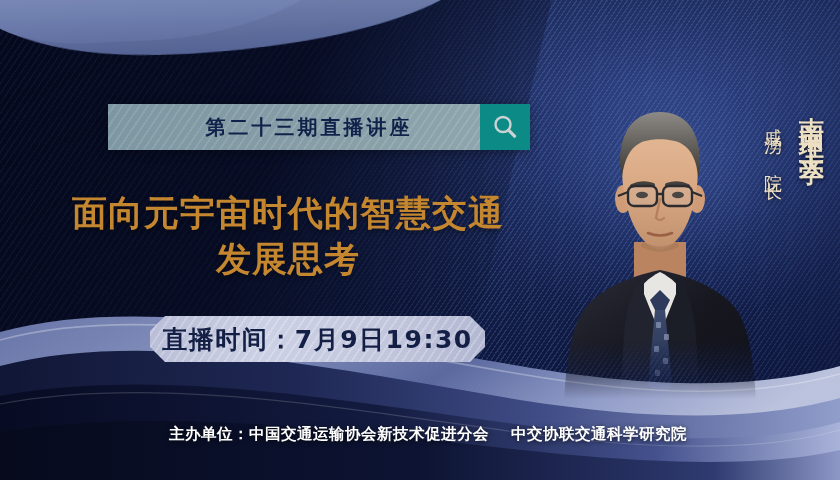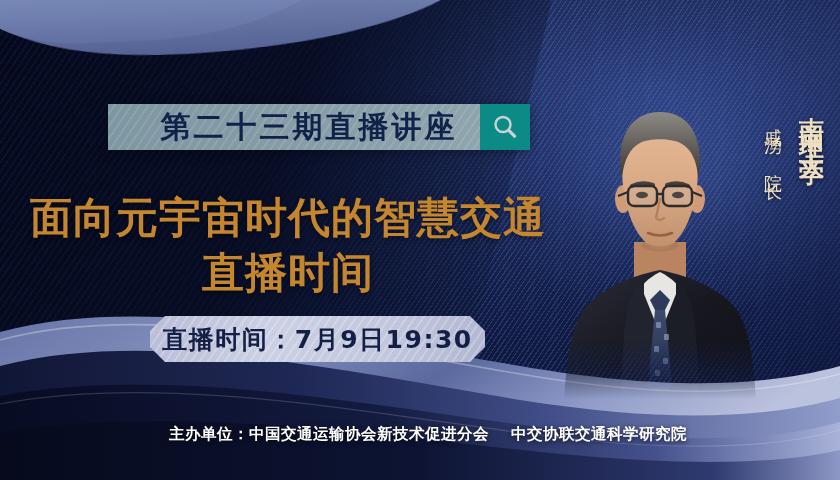--- a/index.html
+++ b/index.html
@@ -161,21 +161,21 @@
       -56deg,
       rgba(255,255,255,0) 0px,
       rgba(255,255,255,0) 5px,
       rgba(255,255,255,0.10) 5px,
       rgba(255,255,255,0.10) 7px
     );
   }
   .subtitle-text {
     position: relative;
     z-index: 2;
-    font-size: 30px;
+    font-size: 20px;
     font-weight: 700;
     letter-spacing: 3px;
     color: #11224a;
     font-family: "DejaVu Sans", "Liberation Sans", sans-serif;
     padding-left: 30px;
   }
   .search-box {
     width: 50px;
     background: #0c8b86;
     display: flex;
@@ -187,21 +187,21 @@
   
   .lecture-title {
     position: absolute;
     left: 28px;
     top: 190px;
     width: 520px;
     text-align: center;
     z-index: 6;
     font-family: "DejaVu Sans", "Liberation Sans", sans-serif;
     font-weight: 900;
-    font-size: 42px;
+    font-size: 35px;
     line-height: 1.32;
     letter-spacing: 1px;
     color: #c4862e;
     text-shadow: 0 2px 5px rgba(0,0,0,0.45);
   }
   .lecture-title .ln2 { display:block; }
 
   
   .time-badge {
     position: absolute;
@@ -438,21 +438,21 @@
     <div class="search-box">
       <svg width="28" height="28" viewBox="0 0 28 28">
         <circle cx="12" cy="11.5" r="7.5" stroke="#ccd2d4" stroke-width="2.4" fill="none"></circle>
         <line x1="17.6" y1="17.2" x2="23.5" y2="23.2" stroke="#ccd2d4" stroke-width="3.2" stroke-linecap="round"></line>
       </svg>
     </div>
   </div>
 
   <div class="lecture-title">
     <span>面向元宇宙时代的智慧交通</span>
-    <span class="ln2">直播时间</span>
+    <span class="ln2">发展思考</span>
   </div>
 
   <div class="time-badge">
     <span class="time-text">直播时间：7月9日19:30</span>
   </div>
 
   <div class="speaker-block">
     <span class="v-text speaker-name">戚湧　院长</span>
     <span class="v-text speaker-org">南京理工大学</span>
   </div>

